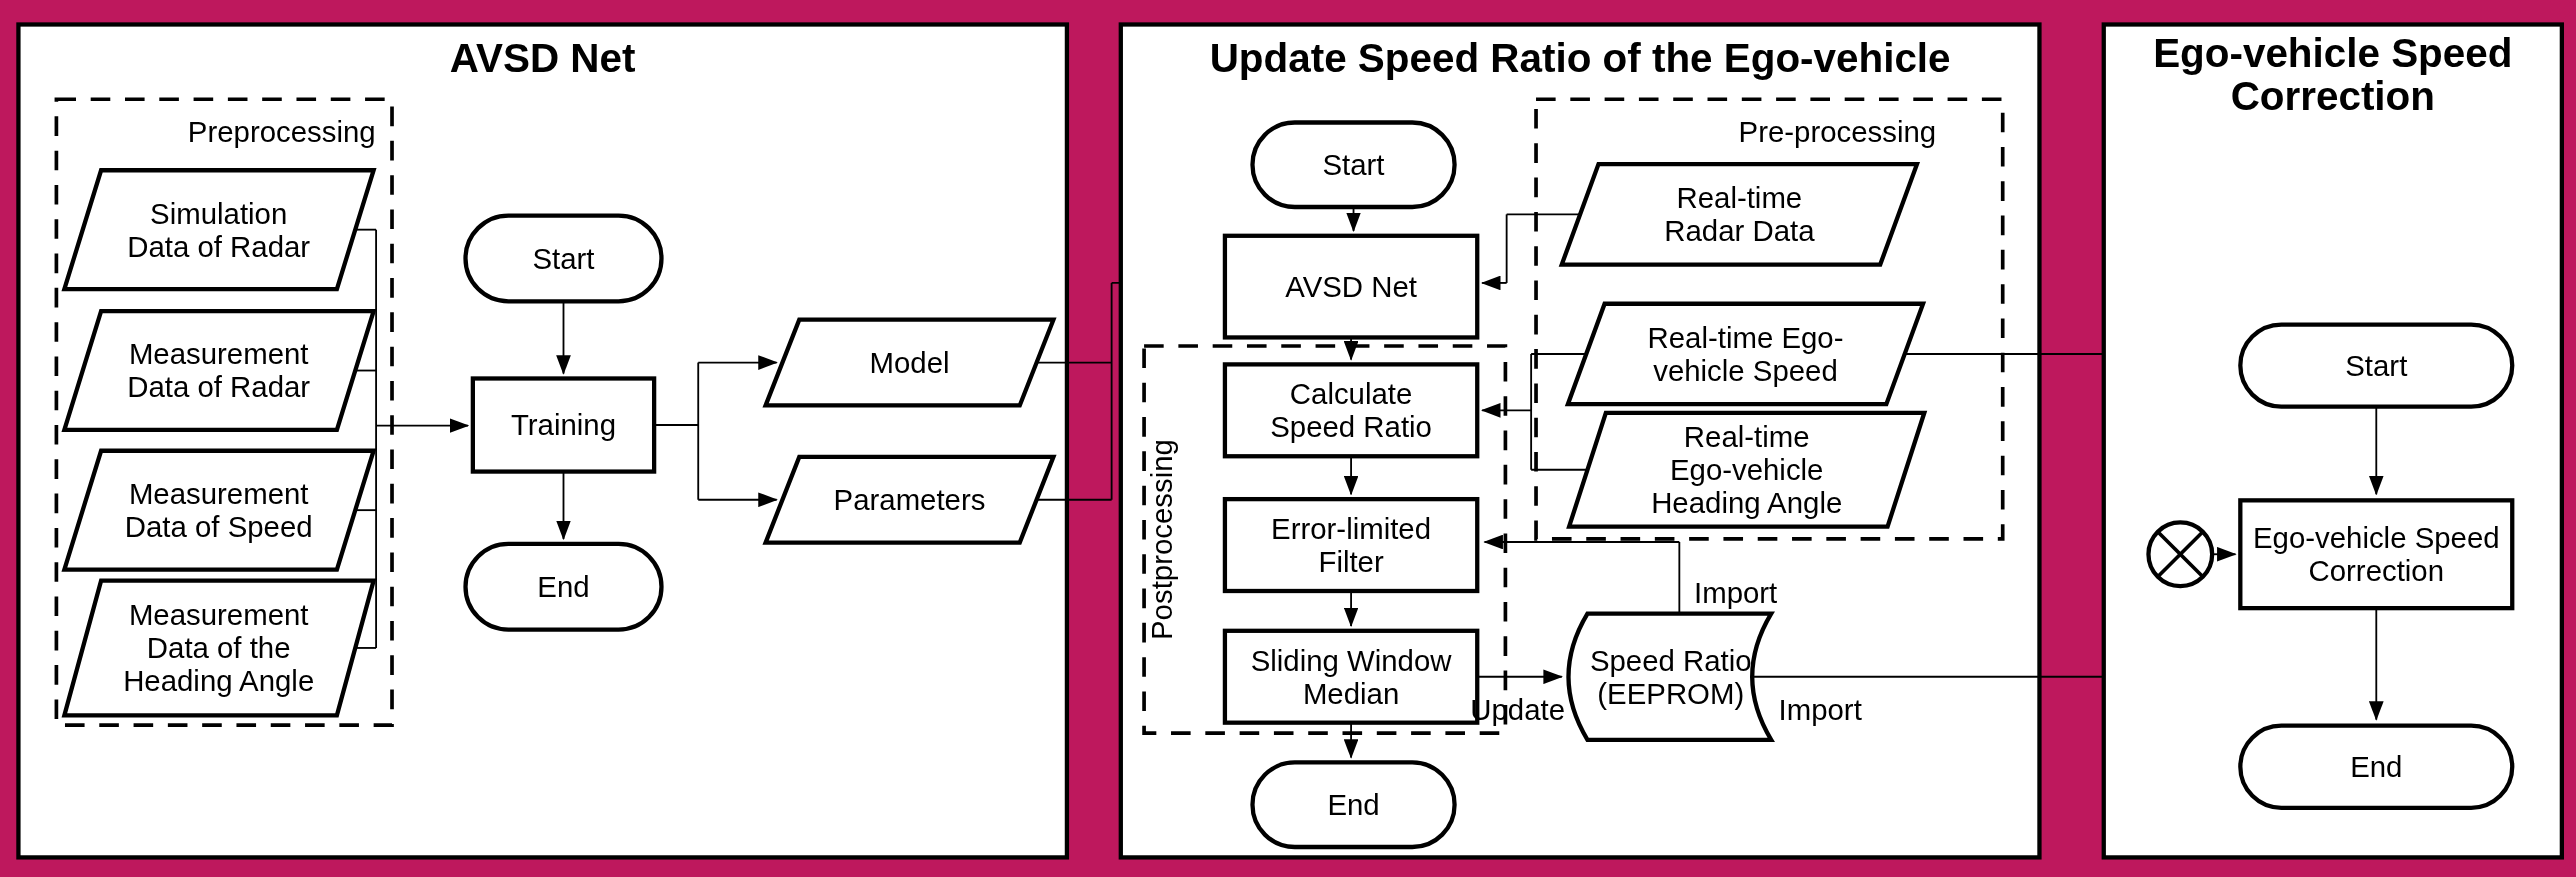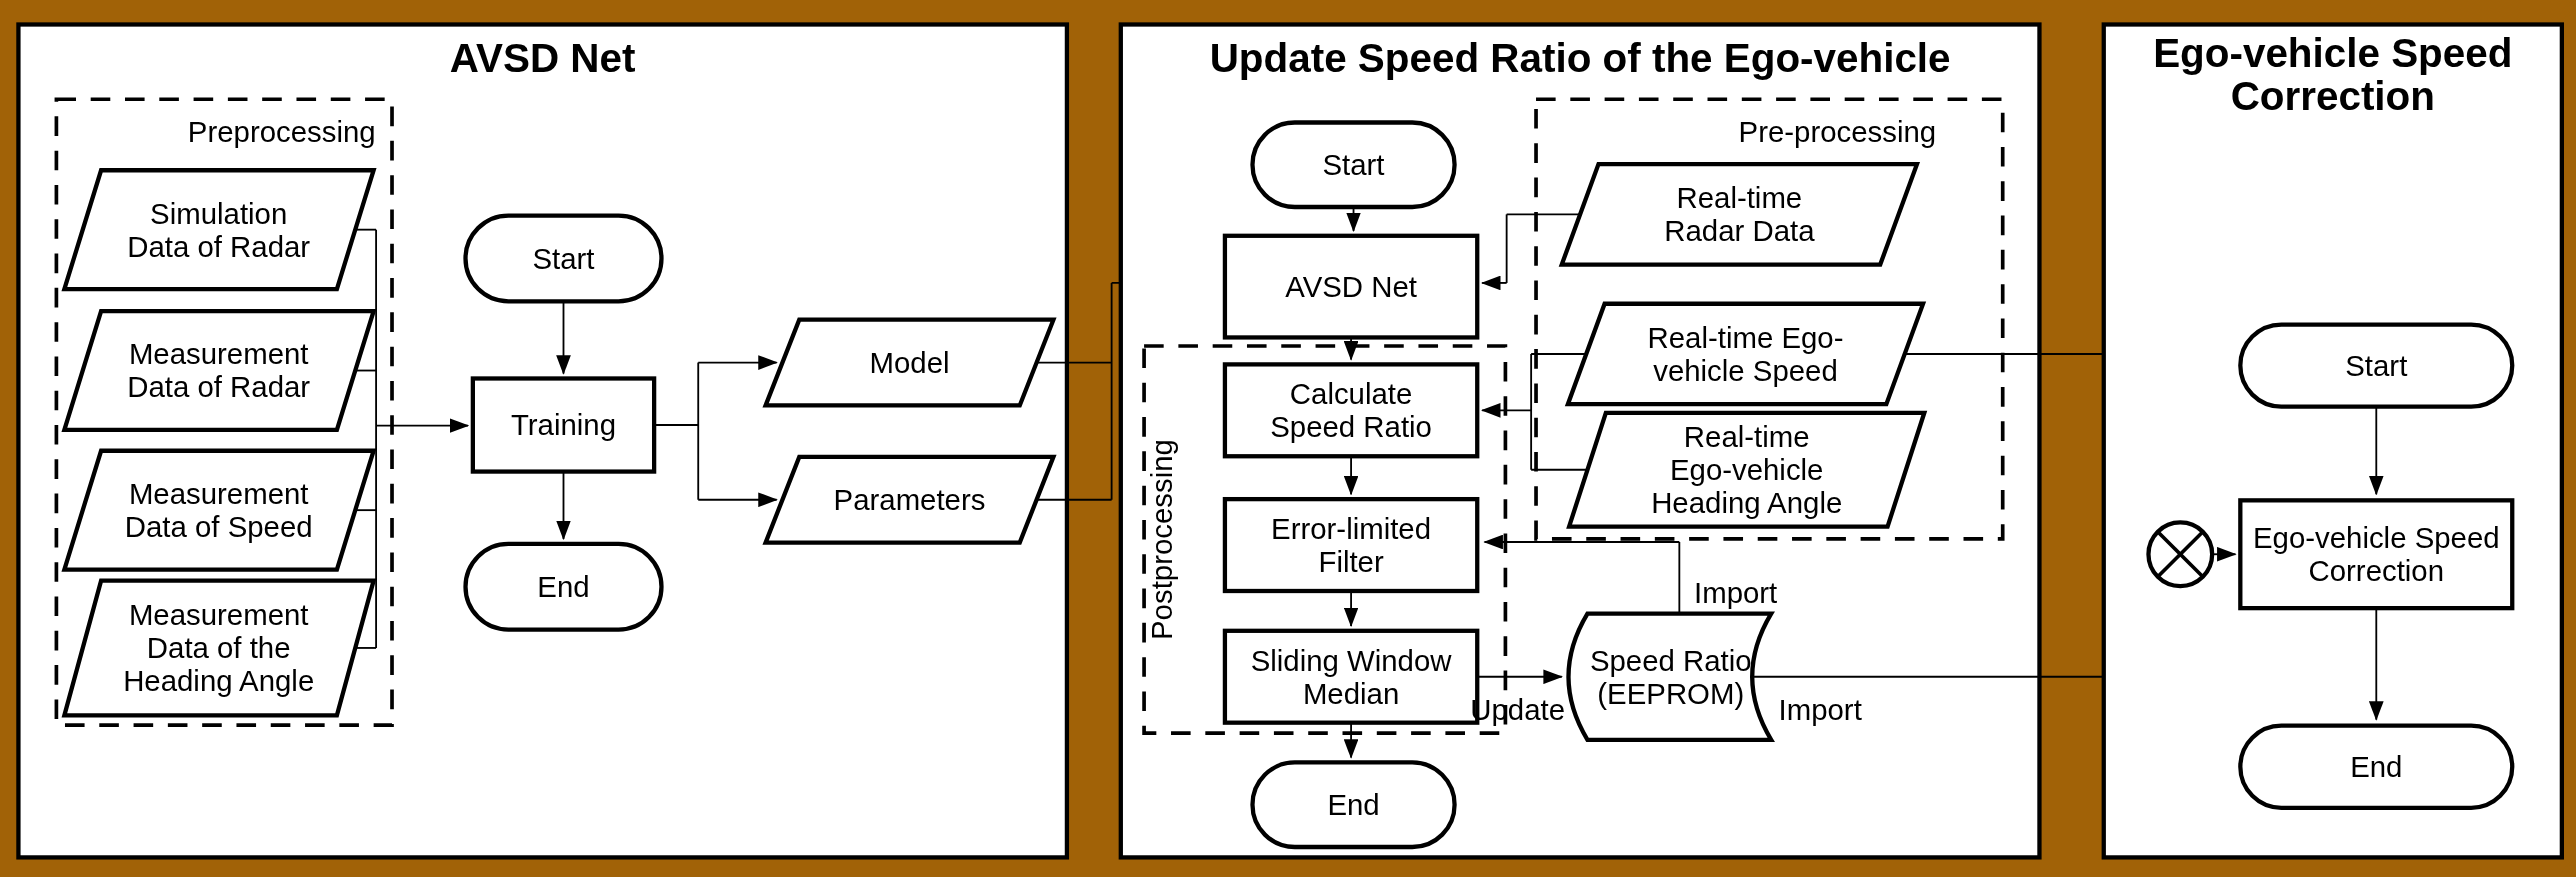--- a/index.html
+++ b/index.html
@@ -1,16 +1,16 @@
 <!DOCTYPE html>
 <html style="font-size:9.8px"><head>
 <meta charset="utf-8">
 <style>
   html,body{margin:0;padding:0;background:#fff;}
-  .stage{position:relative;width:2576px;height:877px;background:#a16207;overflow:hidden;}
+  .stage{position:relative;width:2576px;height:877px;background:#be185d;overflow:hidden;}
   svg{display:block;}
   .panel{fill:#ffffff;stroke:#000;stroke-width:7;}
   .shape{fill:#ffffff;stroke:#000;stroke-width:7;}
   .dashedbox{fill:none;stroke:#000;stroke-width:6;stroke-dasharray:32 24;}
   .edge{fill:none;stroke:#000;stroke-width:3;}
   .xline{fill:none;stroke:#000;stroke-width:6;}
   .lbl{font-family:"Liberation Sans",sans-serif;font-size:48px;fill:#000;text-anchor:middle;}
   .small{font-family:"Liberation Sans",sans-serif;font-size:48px;fill:#000;text-anchor:middle;}
   .smallL{font-family:"Liberation Sans",sans-serif;font-size:48px;fill:#000;text-anchor:start;}
   .title{font-family:"Liberation Sans",sans-serif;font-size:66px;font-weight:bold;fill:#000;text-anchor:middle;}

